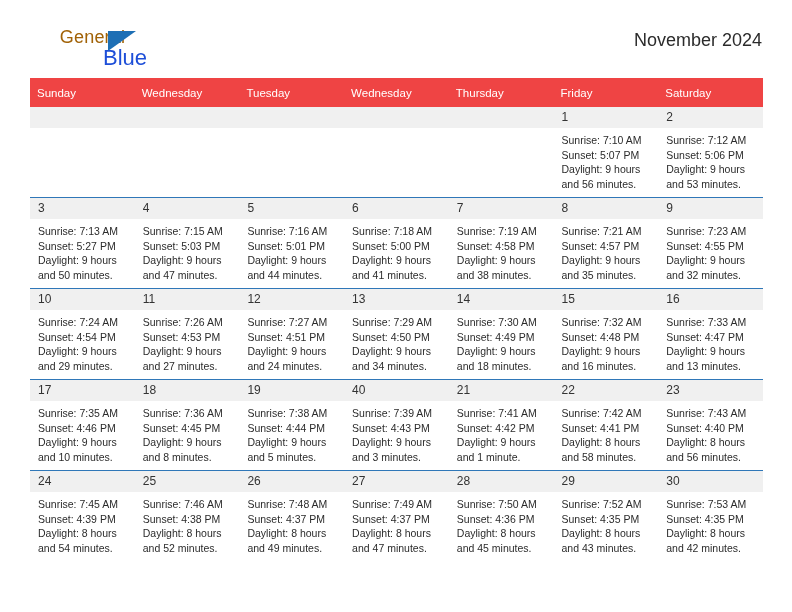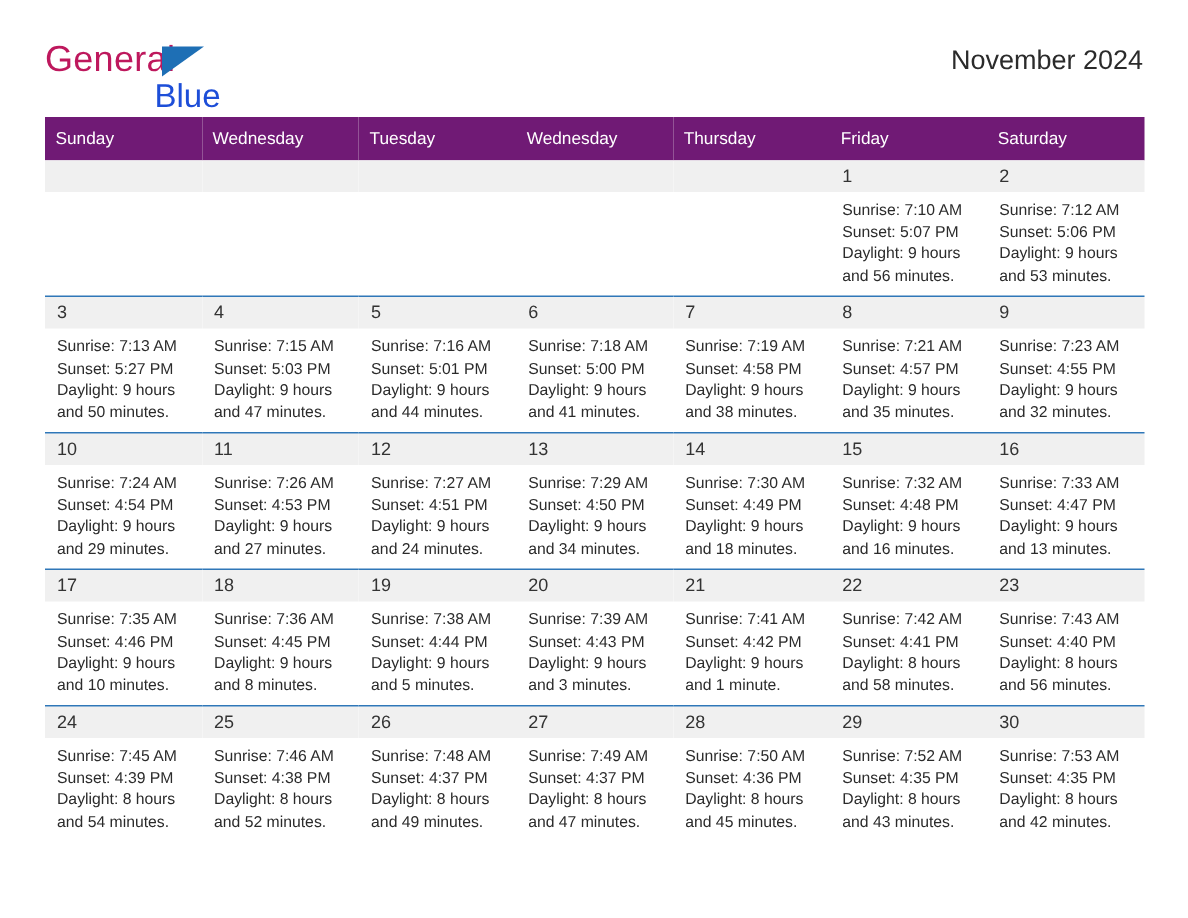--- a/index.html
+++ b/index.html
@@ -31,24 +31,25 @@
     height: 72px;
     box-sizing: border-box;
   }
   .logo {
     position: relative;
     width: 125px;
     height: 48px;
     line-height: 1;
   }
   .logo-general {
-    font-size: 24px;
+    font-size: 18px;
     letter-spacing: .2px;
-    color: #be185d;
+    color: #a16207;
     display: block;
+    text-align: center;
   }
   .logo-blue {
     font-size: 22px;
     color: #1d4ed8;
     display: block;
     text-align: right;
     margin-top: 1px;
     padding-right: 8px;
   }
   .logo-tri {
@@ -77,21 +78,21 @@
   }
 
   
   .calendar {
     width: 733px;
     border-collapse: collapse;
     table-layout: fixed;
     margin-top: 6px;
   }
   .calendar th {
-    background: #701a75;
+    background: #ef4444;
     color: #ffffff;
     font-weight: normal;
     font-size: 11.5px;
     text-align: left;
     padding: 5px 0 5px 7px;
     height: 19px;
     border: none;
   }
   .calendar td {
     vertical-align: top;
@@ -347,21 +348,21 @@
           <td>
             <div class="daynum">19</div>
             <div class="cell-body">
               <div>Sunrise: 7:38 AM</div>
               <div>Sunset: 4:44 PM</div>
               <div>Daylight: 9 hours</div>
               <div>and 5 minutes.</div>
             </div>
           </td>
           <td>
-            <div class="daynum">20</div>
+            <div class="daynum">40</div>
             <div class="cell-body">
               <div>Sunrise: 7:39 AM</div>
               <div>Sunset: 4:43 PM</div>
               <div>Daylight: 9 hours</div>
               <div>and 3 minutes.</div>
             </div>
           </td>
           <td>
             <div class="daynum">21</div>
             <div class="cell-body">

